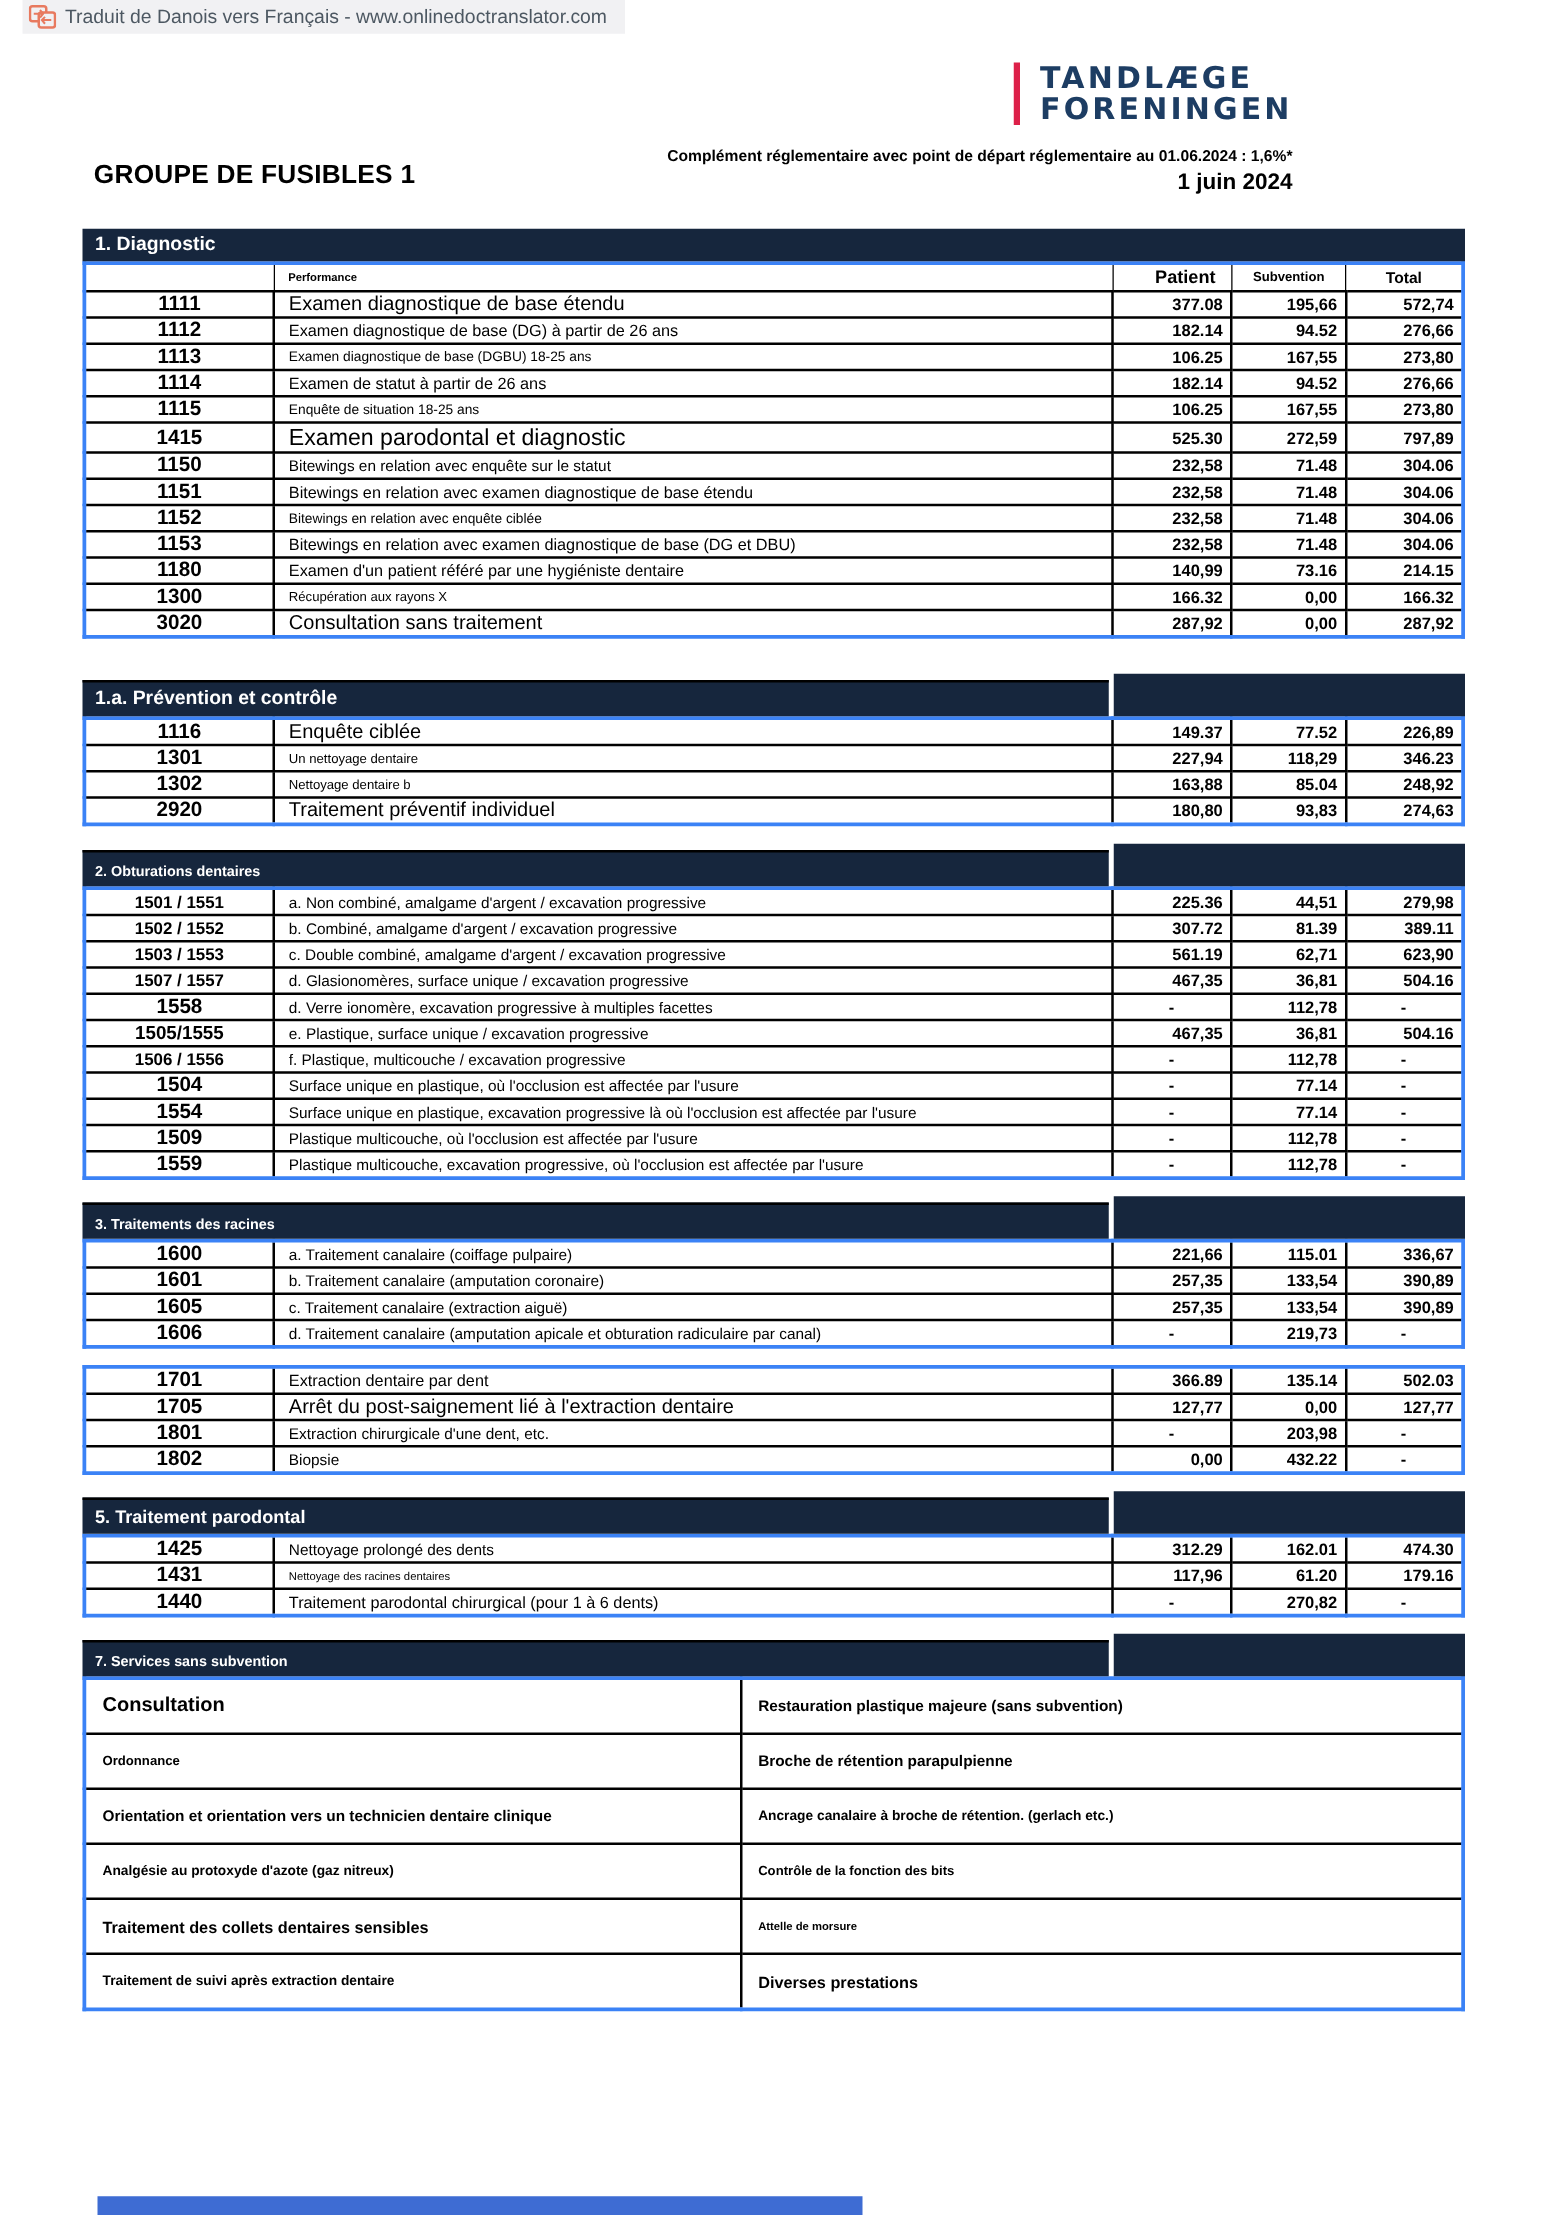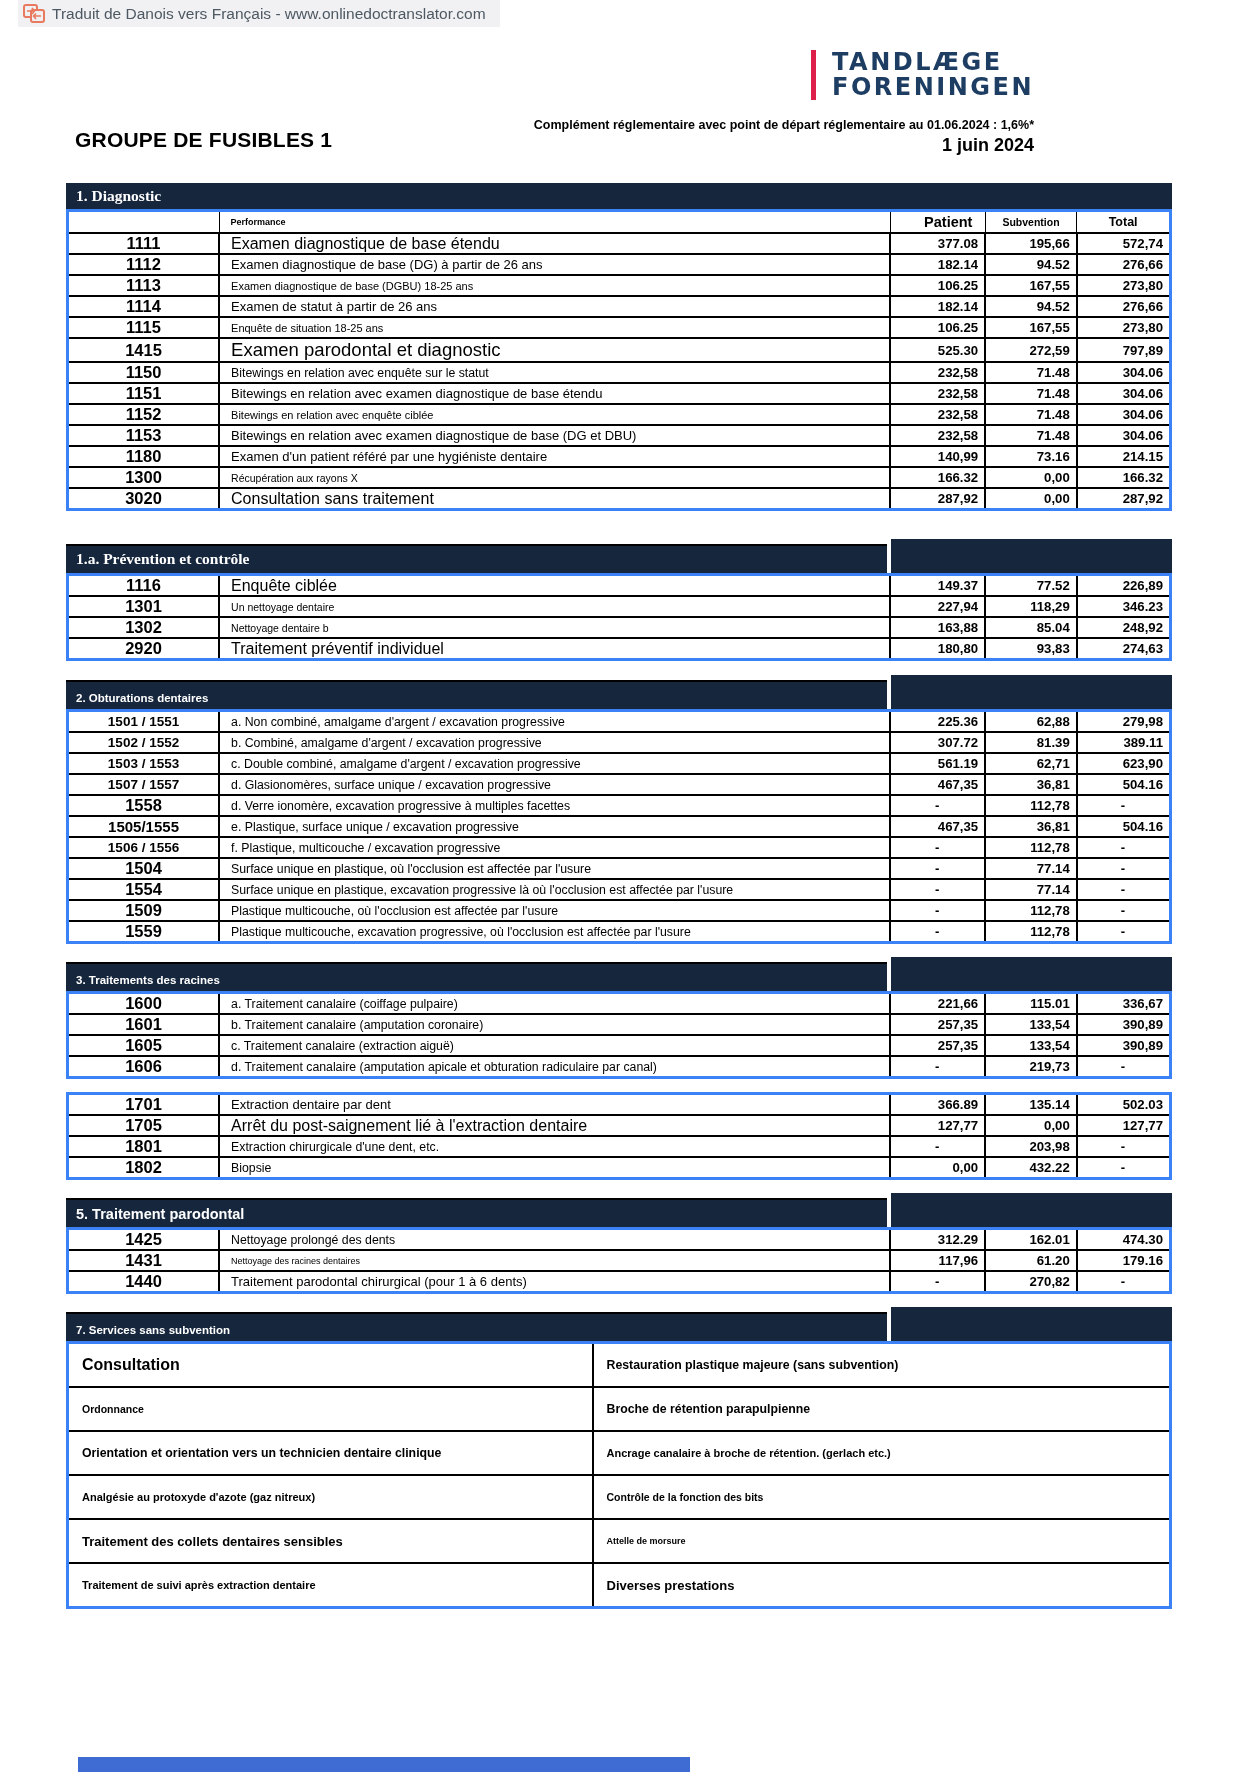--- a/index.html
+++ b/index.html
@@ -30,21 +30,21 @@
   .doc-date{font-size:18px;font-weight:bold;margin-top:3px;}
   .content{position:absolute;top:183px;left:0;width:1106px;}
   
   :root{--navy:#16263d;}
   .band-flat{height:26px;background:var(--navy);position:relative;}
   .band-flat .band-title{position:absolute;left:10px;bottom:4px;color:#fff;font-weight:bold;}
   .band{position:relative;height:34px;}
   .band .bl{position:absolute;left:0;width:74.2%;top:5px;bottom:0;background:var(--navy);border-top:2.6px solid #000;}
   .band .br{position:absolute;left:74.6%;right:0;top:0;bottom:0;background:var(--navy);}
   .band .band-title{position:absolute;left:10px;bottom:5px;color:#fff;font-weight:bold;}
-  .ts-lg{font-size:15.5px;font-family:Liberation Serif, serif;}
+  .ts-lg{font-size:15.5px;}
   .ts-md{font-size:14.5px;}
   .ts-sm{font-size:11.5px;}
   .ts-xs{font-size:10.5px;}
   
   table{width:100%;border-collapse:collapse;table-layout:fixed;}
   td{border:2.4px solid #000;padding:0 5px;overflow:hidden;white-space:nowrap;vertical-align:middle;}
   table{border:3px solid #3b82f6;}
   .t-s1 td{height:18px;}
   .t-std td{height:19px;}
   .t-svc td{height:42px;}
@@ -280,21 +280,21 @@
             <col style="width: 60.86%;">
             <col style="width: 8.6%;">
             <col style="width: 8.3%;">
             <col style="width: 8.5%;">
           </colgroup>
           <tbody>
             <tr>
               <td class="code code-sm">1501 / 1551</td>
               <td class="desc fs-xs">a. Non combiné, amalgame d'argent / excavation progressive</td>
               <td class="num">225.36</td>
-              <td class="num">62,88</td>
+              <td class="num">44,51</td>
               <td class="num">279,98</td>
             </tr>
             <tr>
               <td class="code code-sm">1502 / 1552</td>
               <td class="desc fs-xs">b. Combiné, amalgame d'argent / excavation progressive</td>
               <td class="num">307.72</td>
               <td class="num">81.39</td>
               <td class="num">389.11</td>
             </tr>
             <tr>

